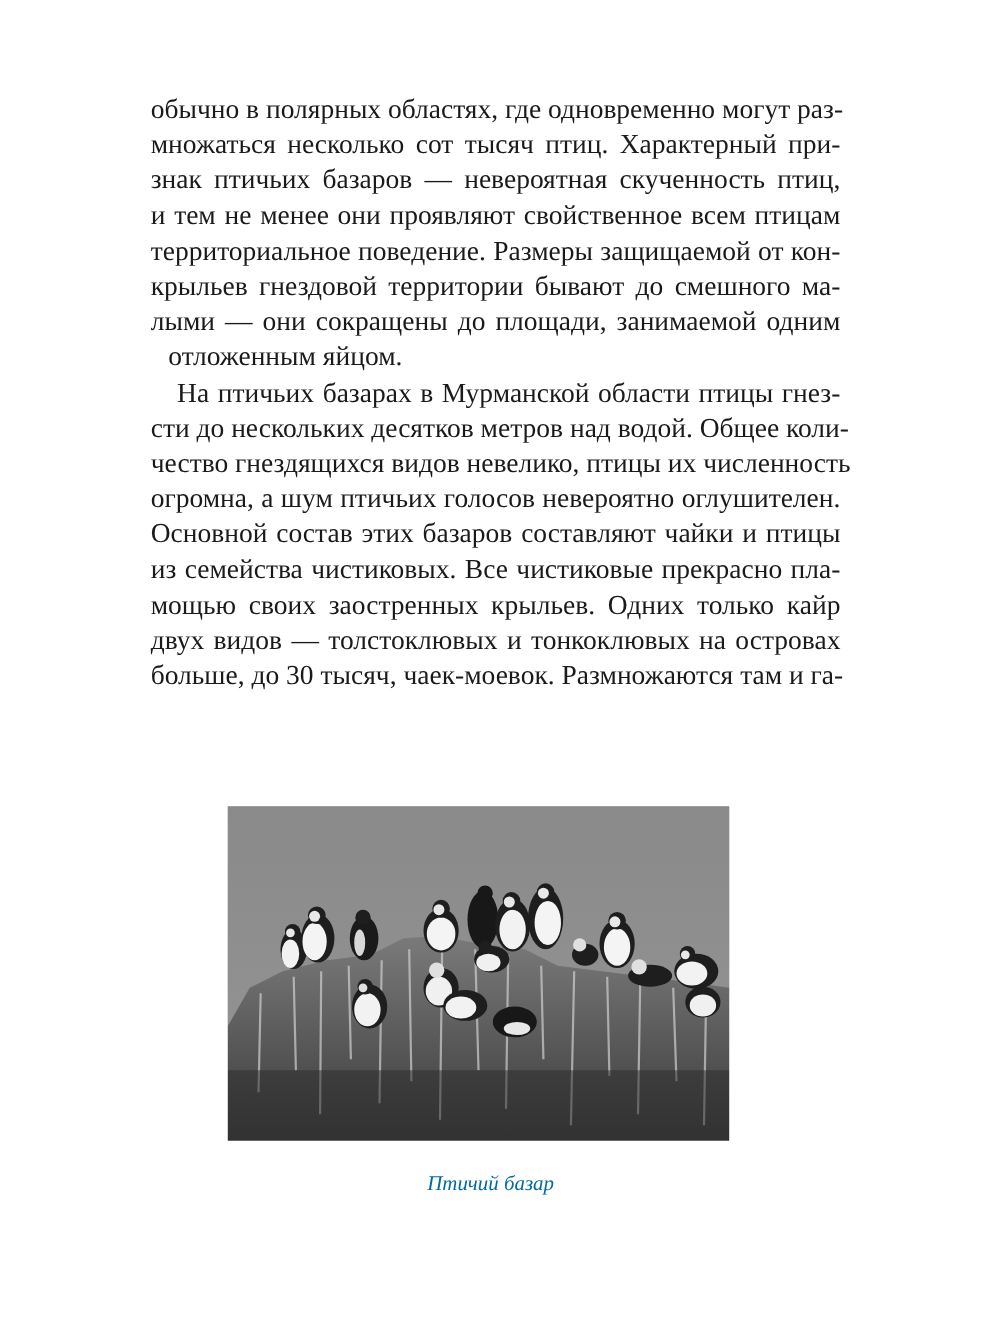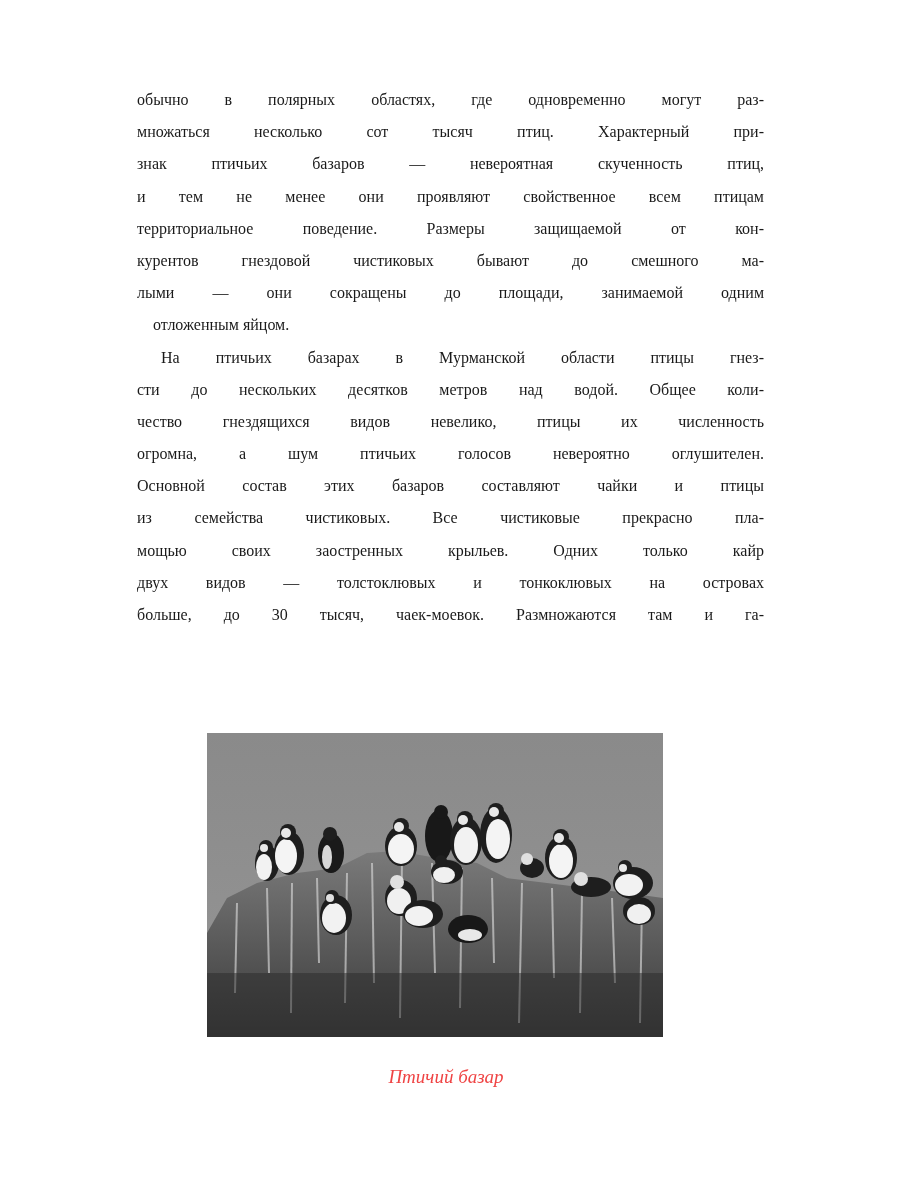--- a/index.html
+++ b/index.html
@@ -1,47 +1,47 @@
 <!DOCTYPE html>
 <html><head>
 <meta charset="utf-8">
 <style>
   html, body { margin: 0; padding: 0; background: #ffffff; }
   body { width: 900px; height: 1200px; position: relative; overflow: hidden; }
   .page { position: absolute; left: 0; top: 0; width: 900px; height: 1200px; background: #fff; }
   .text-block {
     position: absolute; left: 137px; top: 84px; width: 627px;
     font-family: "Liberation Serif", "DejaVu Serif", serif;
-    font-size: 16px; line-height: 32.2px; color: #1a1a1a;
+    font-size: 25px; line-height: 32.2px; color: #1a1a1a;
   }
   .line { display: block; white-space: nowrap; text-align: justify; text-align-last: justify; height: 32.2px; }
   .line.last { text-align-last: left; margin-left: 16px; }
   .line.indent { padding-left: 24px; }
   .figure {
     position: absolute; left: 207px; top: 733px; width: 456px; height: 304px; overflow: hidden;
     background: #8e8e8e;
   }
   .figure svg { display: block; }
   .caption {
     position: absolute; left: 0; width: 892px; top: 1066px; text-align: center;
     font-family: "Liberation Serif", "DejaVu Serif", serif; font-style: italic;
-    font-size: 19px; color: #ef4444;
+    font-size: 19px; color: #0369a1;
   }
 </style>
 </head>
 <body>
 
 <div class="page">
   <div class="text-block">
     <span class="line">обычно в полярных областях, где одновременно могут раз-</span>
     <span class="line">множаться несколько сот тысяч птиц. Характерный при-</span>
     <span class="line">знак птичьих базаров — невероятная скученность птиц,</span>
     <span class="line">и тем не менее они проявляют свойственное всем птицам</span>
     <span class="line">территориальное поведение. Размеры защищаемой от кон-</span>
-    <span class="line">курентов гнездовой чистиковых бывают до смешного ма-</span>
+    <span class="line">крыльев гнездовой территории бывают до смешного ма-</span>
     <span class="line">лыми — они сокращены до площади, занимаемой одним</span>
     <span class="line last">отложенным яйцом.</span>
     <span class="line indent">На птичьих базарах в Мурманской области птицы гнез-</span>
     <span class="line">сти до нескольких десятков метров над водой. Общее коли-</span>
     <span class="line">чество гнездящихся видов невелико, птицы их численность</span>
     <span class="line">огромна, а шум птичьих голосов невероятно оглушителен.</span>
     <span class="line">Основной состав этих базаров составляют чайки и птицы</span>
     <span class="line">из семейства чистиковых. Все чистиковые прекрасно пла-</span>
     <span class="line">мощью своих заостренных крыльев. Одних только кайр</span>
     <span class="line">двух видов — толстоклювых и тонкоклювых на островах</span>

